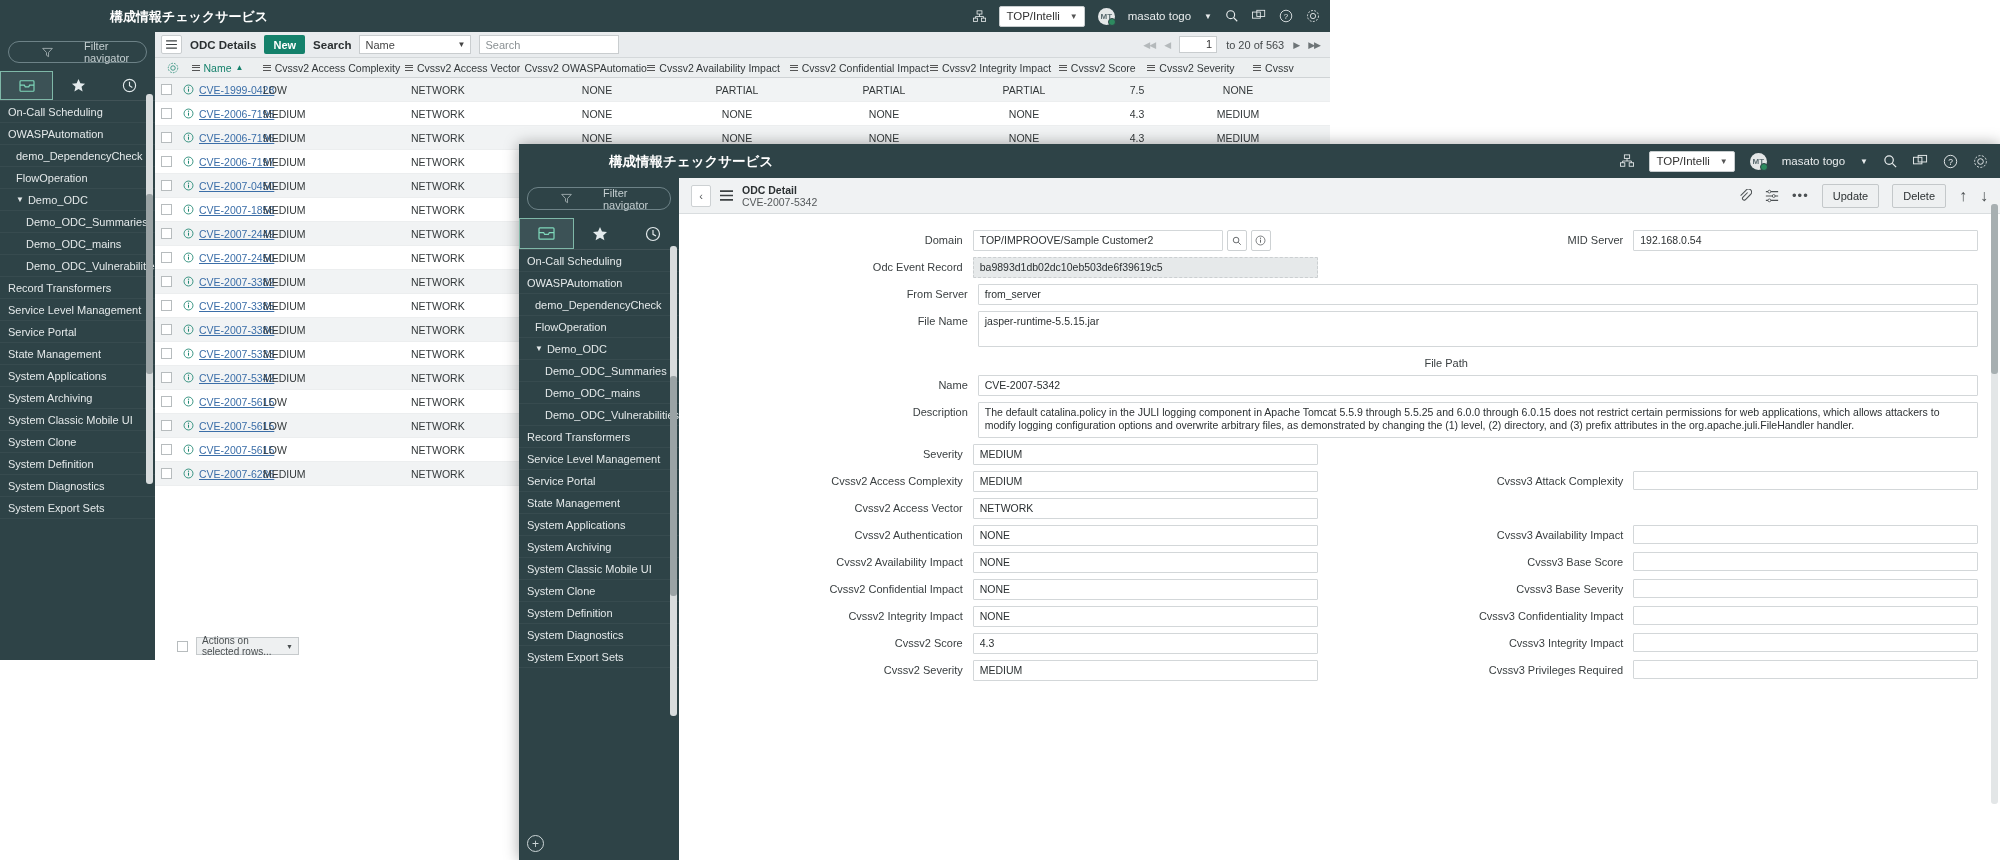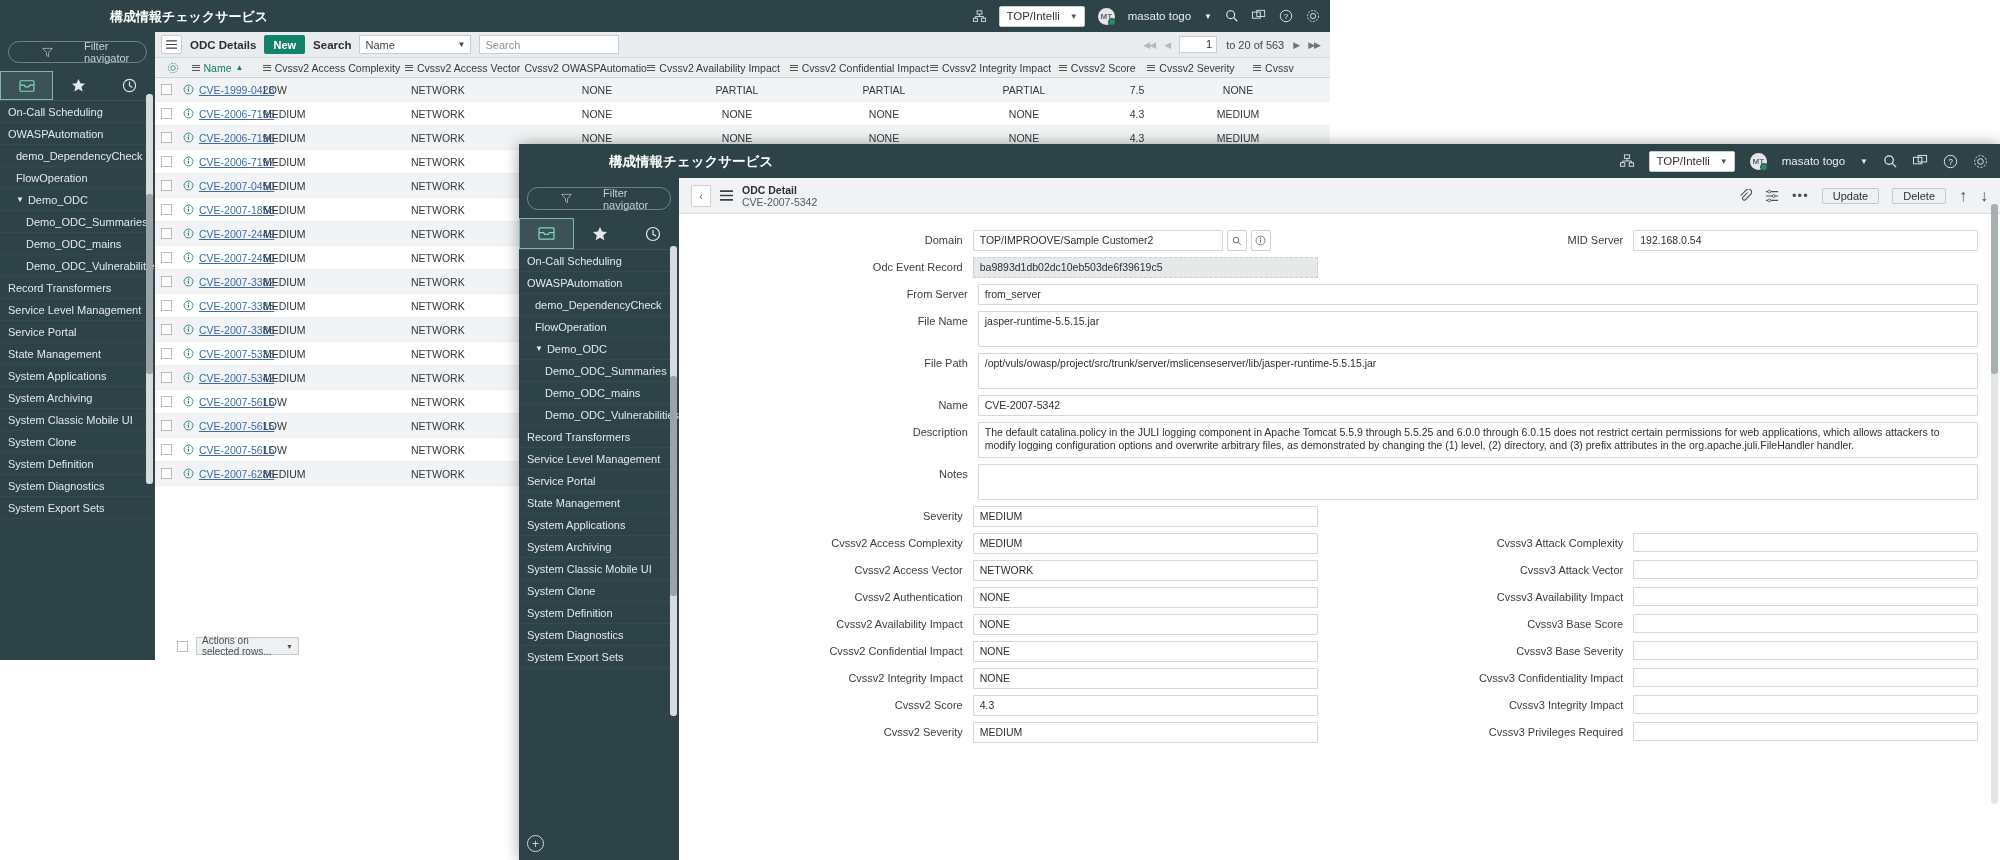--- a/index.html
+++ b/index.html
@@ -93,21 +93,21 @@
   .fg-side .sb-scroll{ top:68px; height:470px;}
 
   .fg-main { flex:1; background:#fff; display:flex; flex-direction:column; min-width:0;}
   .fg-crumb { height:36px; background:#f0f2f3; border-bottom:1px solid #d9dddf; display:flex; align-items:center;
      padding:0 12px; gap:9px; }
   .backbtn { width:20px;height:22px;background:#fff;border:1px solid #cdd1d3;border-radius:2px;
      display:flex;align-items:center;justify-content:center;color:#55595b;font-size:11px;}
   .crumbtxt .t1 { font-size:10.5px; color:#2b3032; font-weight:bold; line-height:12px;}
   .crumbtxt .t2 { font-size:10.5px; color:#55595b; line-height:12px;}
   .fg-crumb .acts { margin-left:auto; display:flex; align-items:center; gap:13px; }
-  .gbtn { background:#eef0f1; border:1px solid #c4c8ca; height:16px; padding:0 10px; font-size:11px; color:#2b3032;
+  .gbtn { background:#eef0f1; border:1px solid #c4c8ca; height:24px; padding:0 10px; font-size:11px; color:#2b3032;
      display:flex;align-items:center; border-radius:2px;}
 
   .form { flex:1; padding:16px 0 0 0; overflow:hidden; position:relative;}
   .frow { display:flex; margin-bottom:6px; align-items:flex-start; }
   .half { width:50%; display:flex; align-items:flex-start; padding-right:22px;}
   .flabel { width:46%; text-align:right; font-size:11px; color:#3b4042; padding-right:10px; padding-top:4px;
      white-space:nowrap; overflow:hidden;}
   .fctrl { flex:1; display:flex; gap:4px; align-items:flex-start; min-width:0;}
   .fin { flex:1; min-height:19px; border:1px solid #d3d7d9; background:#fff; font-size:10.5px; color:#2b3032;
      padding:3px 6px; line-height:13px; border-radius:1px;}
@@ -970,42 +970,33 @@
             </div>
           </div>
           <div class="frow fullrow">
             <div class="flabel">File Name</div>
             <div class="fctrl">
               <div class="fin tall">jasper-runtime-5.5.15.jar</div>
             </div>
           </div>
           <div class="frow fullrow">
             <div class="flabel">File Path</div>
-            <div class="fctrl">
-              <div class="fin tall">/opt/vuls/owasp/project/src/trunk/server/mslicenseserver/lib/jasper-runtime-5.5.15.jar</div>
-            </div>
           </div>
           <div class="frow fullrow">
             <div class="flabel">Name</div>
             <div class="fctrl">
               <div class="fin">CVE-2007-5342</div>
             </div>
           </div>
           <div class="frow fullrow">
             <div class="flabel">Description</div>
             <div class="fctrl">
               <div class="fin desc">The default catalina.policy in the JULI logging component in Apache Tomcat 5.5.9 through 5.5.25 and 6.0.0 through 6.0.15 does not restrict certain permissions for web applications, which allows attackers to modify logging configuration options and overwrite arbitrary files, as demonstrated by changing the (1) level, (2) directory, and (3) prefix attributes in the org.apache.juli.FileHandler handler.</div>
             </div>
           </div>
-          <div class="frow fullrow">
-            <div class="flabel">Notes</div>
-            <div class="fctrl">
-              <div class="fin tall"></div>
-            </div>
-          </div>
           <div class="frow">
             <div class="half">
               <div class="flabel">Severity</div>
               <div class="fctrl">
                 <div class="fin">MEDIUM</div>
               </div>
             </div>
           </div>
           <div class="frow">
             <div class="half">
@@ -1019,26 +1010,20 @@
               <div class="fctrl">
                 <div class="fin"></div>
               </div>
             </div>
           </div>
           <div class="frow">
             <div class="half">
               <div class="flabel">Cvssv2 Access Vector</div>
               <div class="fctrl">
                 <div class="fin">NETWORK</div>
-              </div>
-            </div>
-            <div class="half">
-              <div class="flabel">Cvssv3 Attack Vector</div>
-              <div class="fctrl">
-                <div class="fin"></div>
               </div>
             </div>
           </div>
           <div class="frow">
             <div class="half">
               <div class="flabel">Cvssv2 Authentication</div>
               <div class="fctrl">
                 <div class="fin">NONE</div>
               </div>
             </div>

